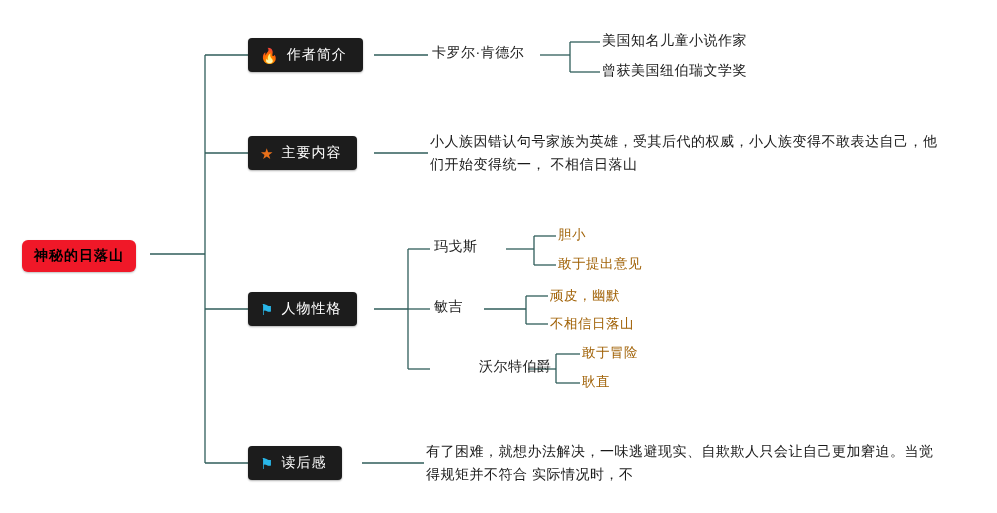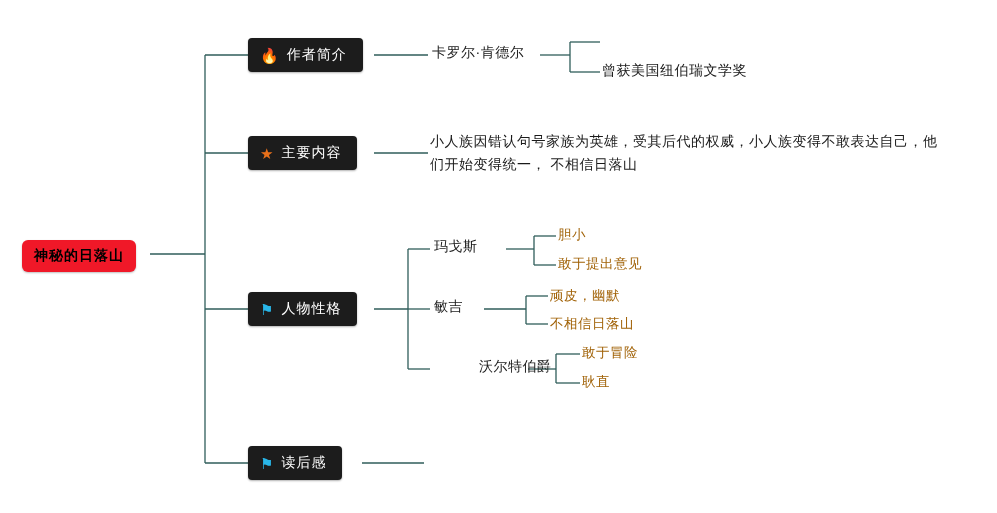--- a/index.html
+++ b/index.html
@@ -145,20 +145,23 @@
   </div>
 
   <div class="node chip" style="left:248px; top:446px;">
     <span class="glyph g-flag">⚑</span>
     <span>读后感</span>
   </div>
 
   <div class="node leaf" style="left:432px; top:44px;">
     <span>卡罗尔·肯德尔</span>
   </div>
+  <div class="node leaf" style="left:602px; top:32px;">
+    <span>美国知名儿童小说作家</span>
+  </div>
   <div class="node leaf" style="left:602px; top:62px;">
     <span>曾获美国纽伯瑞文学奖</span>
   </div>
 
   <div class="node leaf wrap" style="left:430px; top:130px; width:510px;">
     <span>小人族因错认句号家族为英雄，受其后代的权威，小人族变得不敢表达自己，他们开始变得统一， 不相信日落山</span>
   </div>
 
   <div class="node leaf" style="left:434px; top:238px;">
     <span>玛戈斯</span>
@@ -183,14 +186,17 @@
   <div class="node leaf" style="left:436px; top:358px;margin-left:43px;">
     <span>沃尔特伯爵</span>
   </div>
   <div class="node sub" style="left:582px; top:344px;">
     <span>敢于冒险</span>
   </div>
   <div class="node sub" style="left:582px; top:373px;">
     <span>耿直</span>
   </div>
 
+  <div class="node leaf wrap" style="left:426px; top:440px; width:512px;">
+    <span>有了困难，就想办法解决，一味逃避现实、自欺欺人只会让自己更加窘迫。当觉得规矩并不符合 实际情况时，不</span>
+  </div>
 
 </div>
 
 </body></html>

